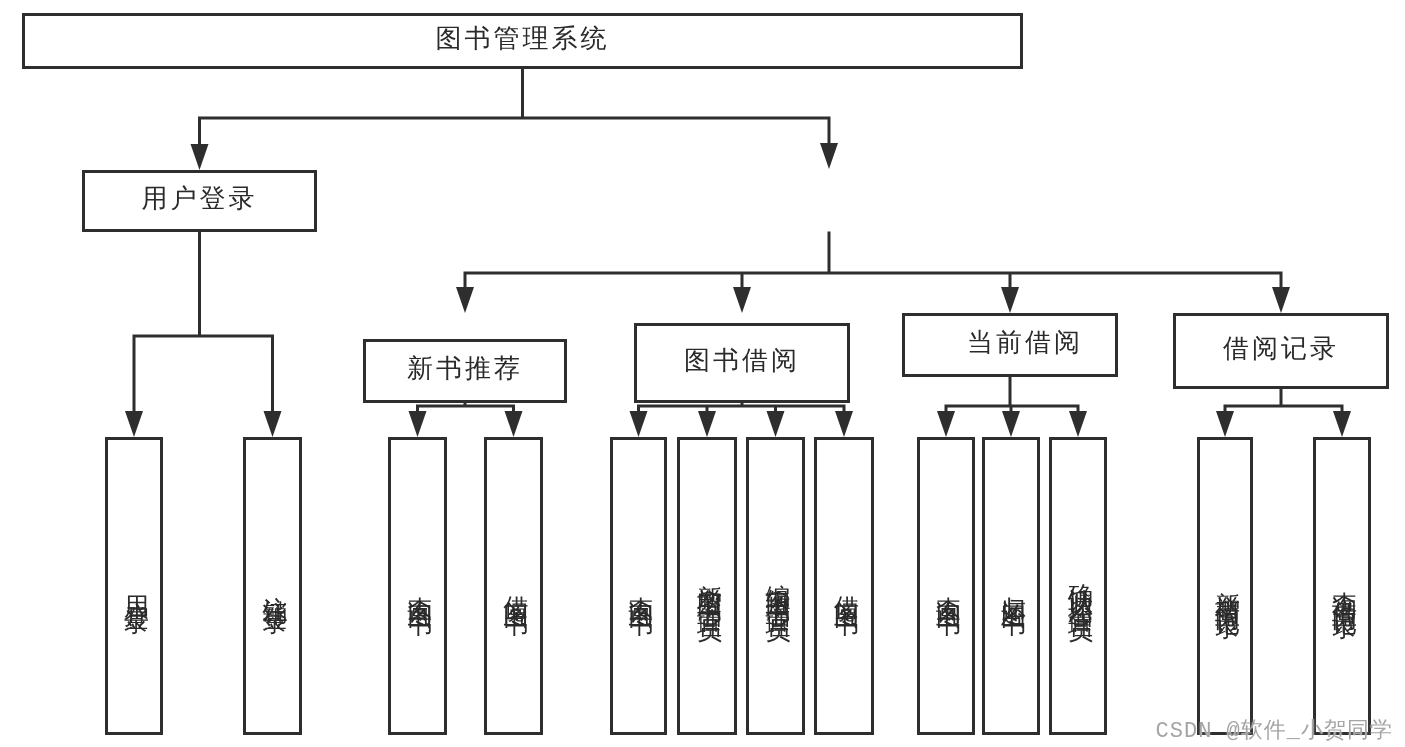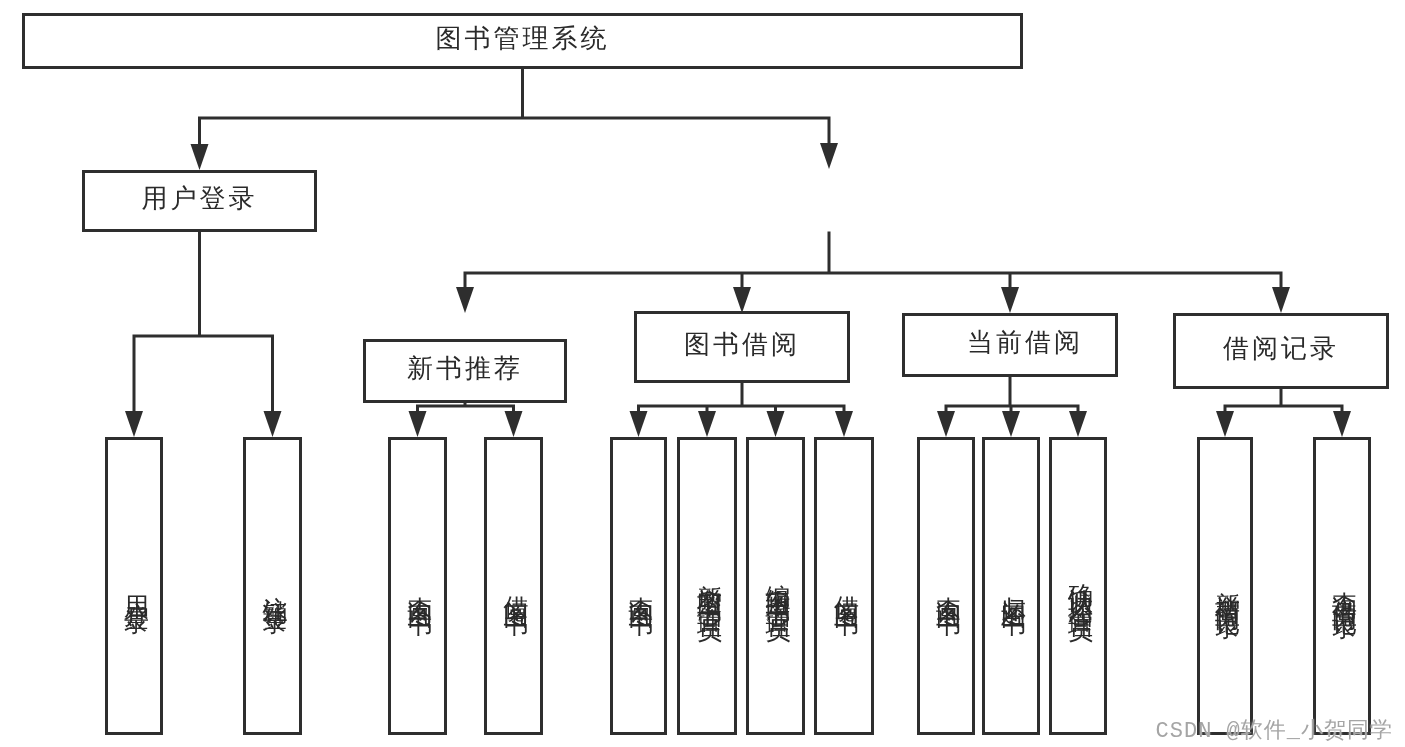--- a/index.html
+++ b/index.html
@@ -79,21 +79,21 @@
       <polygon points="1002,411 1020,411 1011,437" fill="#2e2e2e"></polygon>
       <polygon points="1069,411 1087,411 1078,437" fill="#2e2e2e"></polygon>
       <path d="M 1281 377 V 406 M 1225 406 H 1342 M 1225 406 V 417 M 1342 406 V 417" fill="none" stroke="#2e2e2e" stroke-width="3" stroke-linecap="square"></path>
       <polygon points="1216,411 1234,411 1225,437" fill="#2e2e2e"></polygon>
       <polygon points="1333,411 1351,411 1342,437" fill="#2e2e2e"></polygon>
     </svg>
 
   <div class="node" style="left: 22px; top: 13px; width: 1001px; height: 56px;">图书管理系统</div>
     <div class="node" style="left: 82px; top: 170px; width: 235px; height: 62px;">用户登录</div>
     <div class="node" style="left: 363px; top: 313px; width: 204px; height: 64px; margin-top: 26px;">新书推荐</div>
-    <div class="node" style="left: 634px; top: 311px; width: 216px; height: 72px; text-align: right;">图书借阅</div>
+    <div class="node" style="left: 634px; top: 323px; width: 216px; height: 80px; text-align: right;">图书借阅</div>
     <div class="node" style="left: 902px; top: 313px; width: 216px; height: 64px; padding-left: 30px;">当前借阅</div>
     <div class="node" style="left: 1173px; top: 313px; width: 216px; height: 76px;">借阅记录</div>
     <div class="node vertical" style="left: 105px; top: 437px; width: 58px; height: 298px;">用户登录</div>
     <div class="node vertical" style="left: 243px; top: 437px; width: 59px; height: 298px;">注销登录</div>
     <div class="node vertical" style="left: 388px; top: 437px; width: 59px; height: 298px;">查询图书</div>
     <div class="node vertical" style="left: 484px; top: 437px; width: 59px; height: 298px;">借阅图书</div>
     <div class="node vertical" style="left: 610px; top: 437px; width: 57px; height: 298px;">查询图书</div>
     <div class="node vertical" style="left: 677px; top: 437px; width: 60px; height: 298px;">新增图书（管理员）</div>
     <div class="node vertical" style="left: 746px; top: 437px; width: 59px; height: 298px;">编辑图书（管理员）</div>
     <div class="node vertical" style="left: 814px; top: 437px; width: 60px; height: 298px;">借阅图书</div>

